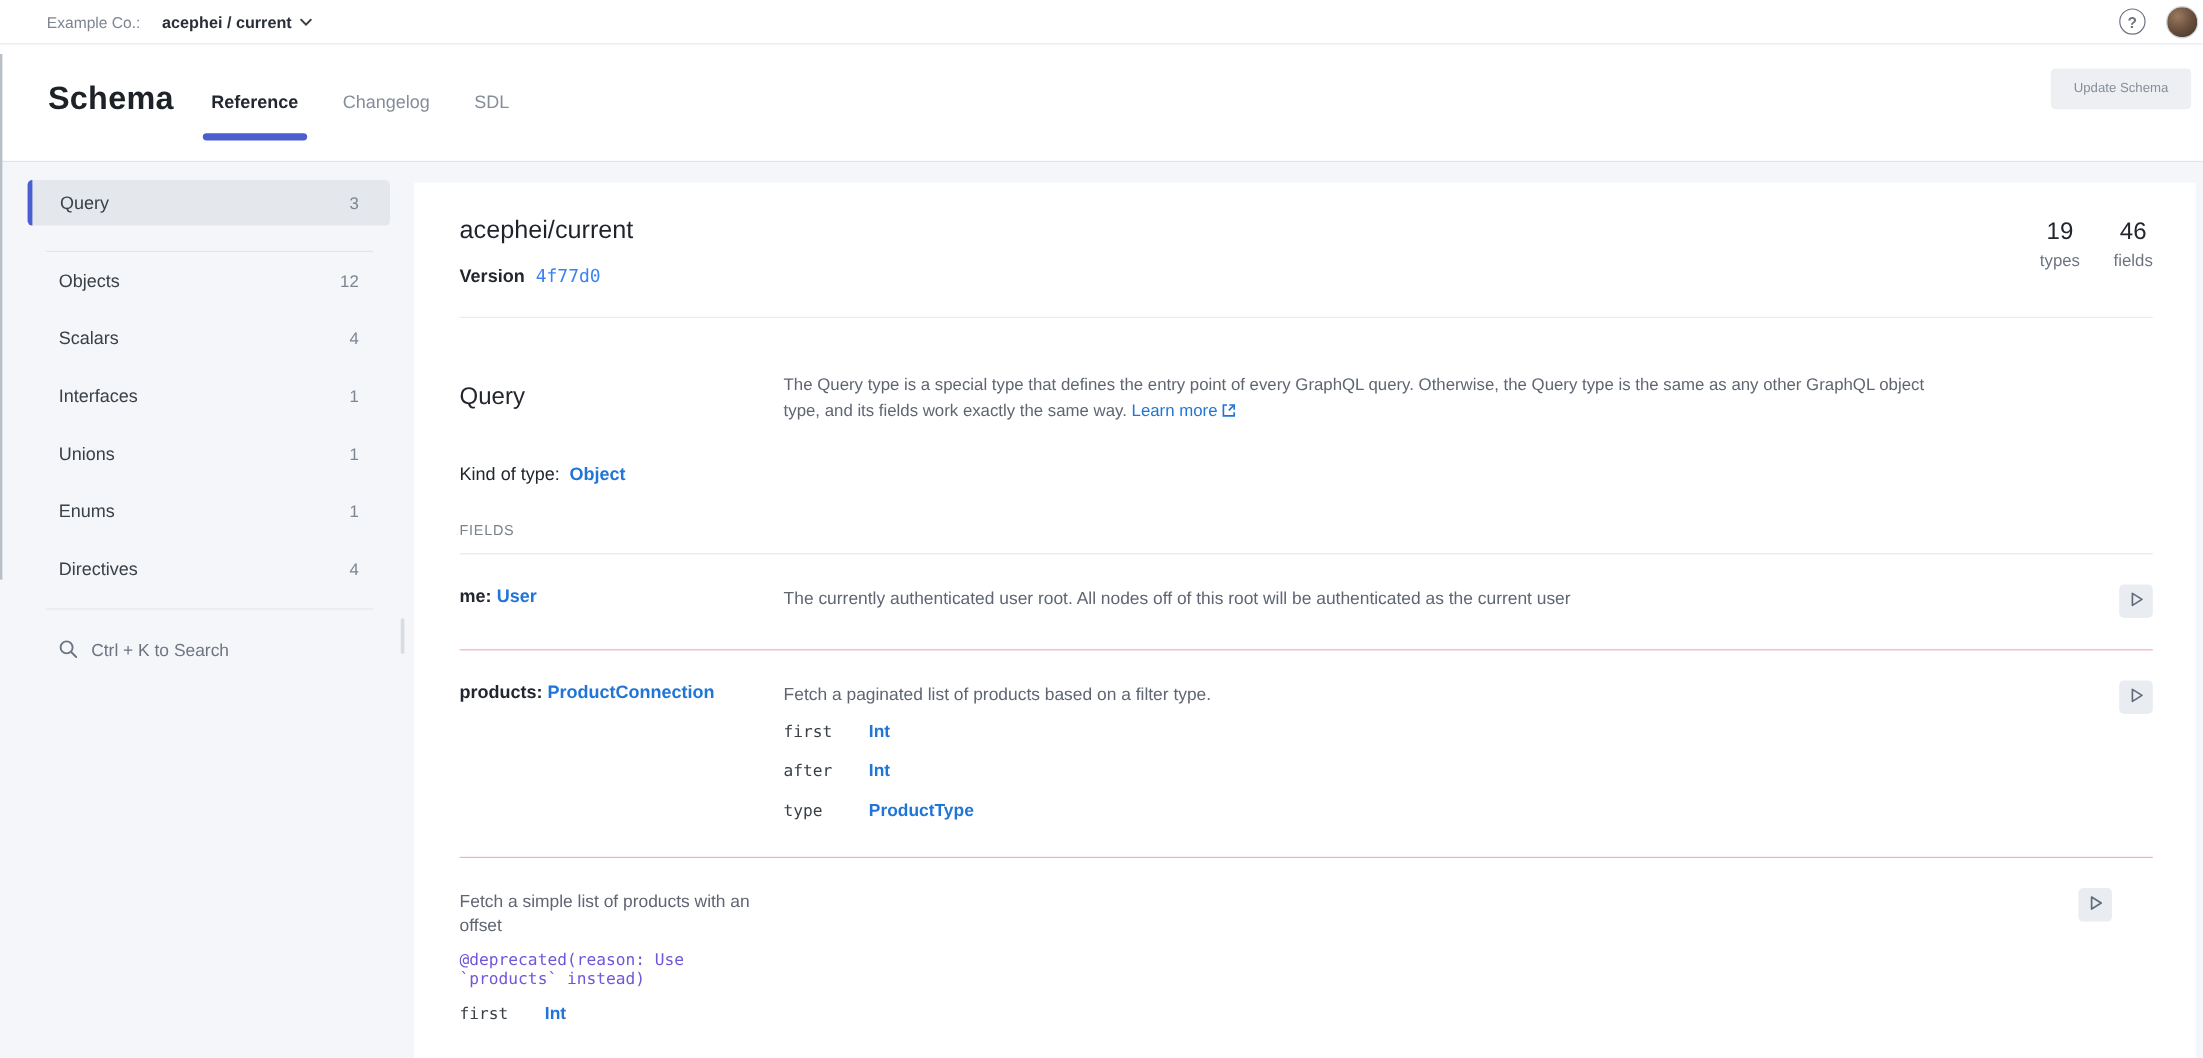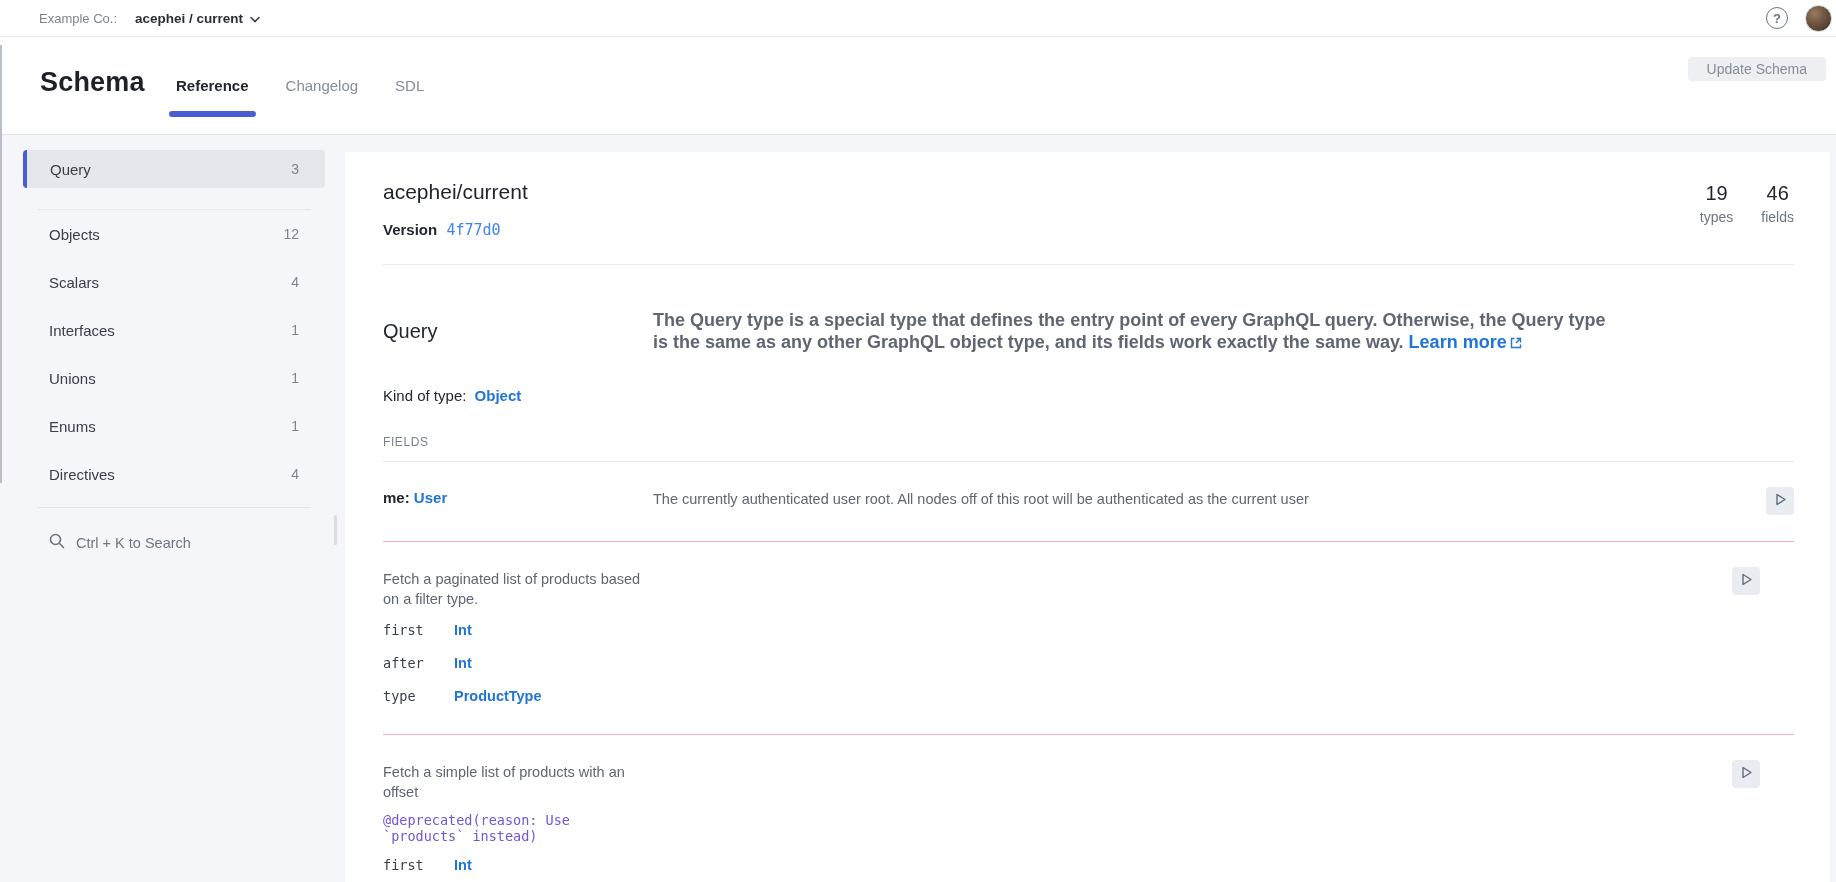--- a/index.html
+++ b/index.html
@@ -41,23 +41,23 @@
   }
   .page-title { position:absolute; left:40px; top:30px; font-size:27px; font-weight:700; color:#1d2128; letter-spacing:0.2px; }
   .tabs { position:absolute; left:176px; top:0; height:100%; display:flex; gap:37px; }
   .tab { height:100%; display:flex; align-items:center; font-size:15px; color:#858d99; cursor:pointer; position:relative; }
   .tab.active { color:#22262e; font-weight:700; }
   .tab.active::after {
     content:""; position:absolute; left:-7px; right:-7px; bottom:17px; height:6px;
     border-radius:3px; background:#4a5ed0;
   }
   .update-btn {
-    position:absolute; right:10px; top:20px; height:24px; padding:0 19px;
+    position:absolute; right:10px; top:20px; height:34px; padding:0 19px;
     background:#edeff3; border:none; border-radius:4px;
-    font-family:"Liberation Sans", sans-serif; font-size:14px; color:#868e9a; cursor:default;
+    font-family:"Liberation Sans", sans-serif; font-size:11px; color:#868e9a; cursor:default;
   }
 
   
   .window-scrollbar { position:absolute; left:0; top:45px; width:2px; height:438px; background:#b9bfc6; z-index:7; }
   .sidebar-scrollbar { position:absolute; left:334px; top:515px; width:3px; height:30px; background:#d9dde2; border-radius:2px; }
 
   
   .sidebar { position:absolute; left:23px; top:150px; width:302px; }
   .side-item {
     height:48px; display:flex; align-items:center;
@@ -91,21 +91,21 @@
   .updated-line { margin-top:8px; font-size:13.5px; color:#6b7380; }
   .stats { position:absolute; top:30px; right:0; display:flex; gap:28px; }
   .stat { text-align:center; }
   .stat-value { font-size:20px; color:#22262e; }
   .stat-label { margin-top:4px; font-size:14px; color:#6d7582; }
   .head-divider { height:1px; background:#e8ebef; border:none; margin-top:25px; }
 
   
   .type-intro { display:grid; grid-template-columns:270px 1fr; padding-top:44px; align-items:center; }
   .type-name { font-size:20px; font-weight:400; color:#22262e; }
-  .type-desc { font-size:18px; line-height:22px; color:#5f6672; max-width:960px;font-weight:bold; }
+  .type-desc { font-size:14px; line-height:22px; color:#5f6672; max-width:960px; }
   a.link { color:#2075d6; text-decoration:none; cursor:pointer; }
   .learn-more { white-space:nowrap; }
   .ext-icon { display:inline-block; vertical-align:-1px; margin-left:3px; }
 
   .kind-line { margin-top:33px; font-size:15px; color:#22262e; }
   .kind-line .link { font-weight:700; margin-left:4px; }
   .fields-label { margin-top:31px; font-size:12px; letter-spacing:0.6px; color:#79818d; }
   .fields-divider { height:1px; background:#e5e8ec; border:none; margin-top:12px; }
 
   
@@ -250,20 +250,24 @@
     <button class="play-btn">
       <span>
         <svg width="13" height="13" viewBox="0 0 13 13">
             <path d="M3 1.5 L11 6.5 L3 11.5 Z" fill="none" stroke="#5f6b7a" stroke-width="1.4" stroke-linejoin="round"></path>
           </svg>
       </span>
     </button>
   </div>
 
   <div class="field-row">
+    <div class="field-name">
+      <span>products:</span>
+      <a class="link">ProductConnection</a>
+    </div>
     <div>
       <div class="field-desc">Fetch a paginated list of products based on a filter type.</div>
       <div class="arg-list">
         <div class="arg-row">
           <span class="arg-name mono">first</span>
           <a class="arg-type link">Int</a>
         </div>
         <div class="arg-row">
           <span class="arg-name mono">after</span>
           <a class="arg-type link">Int</a>

